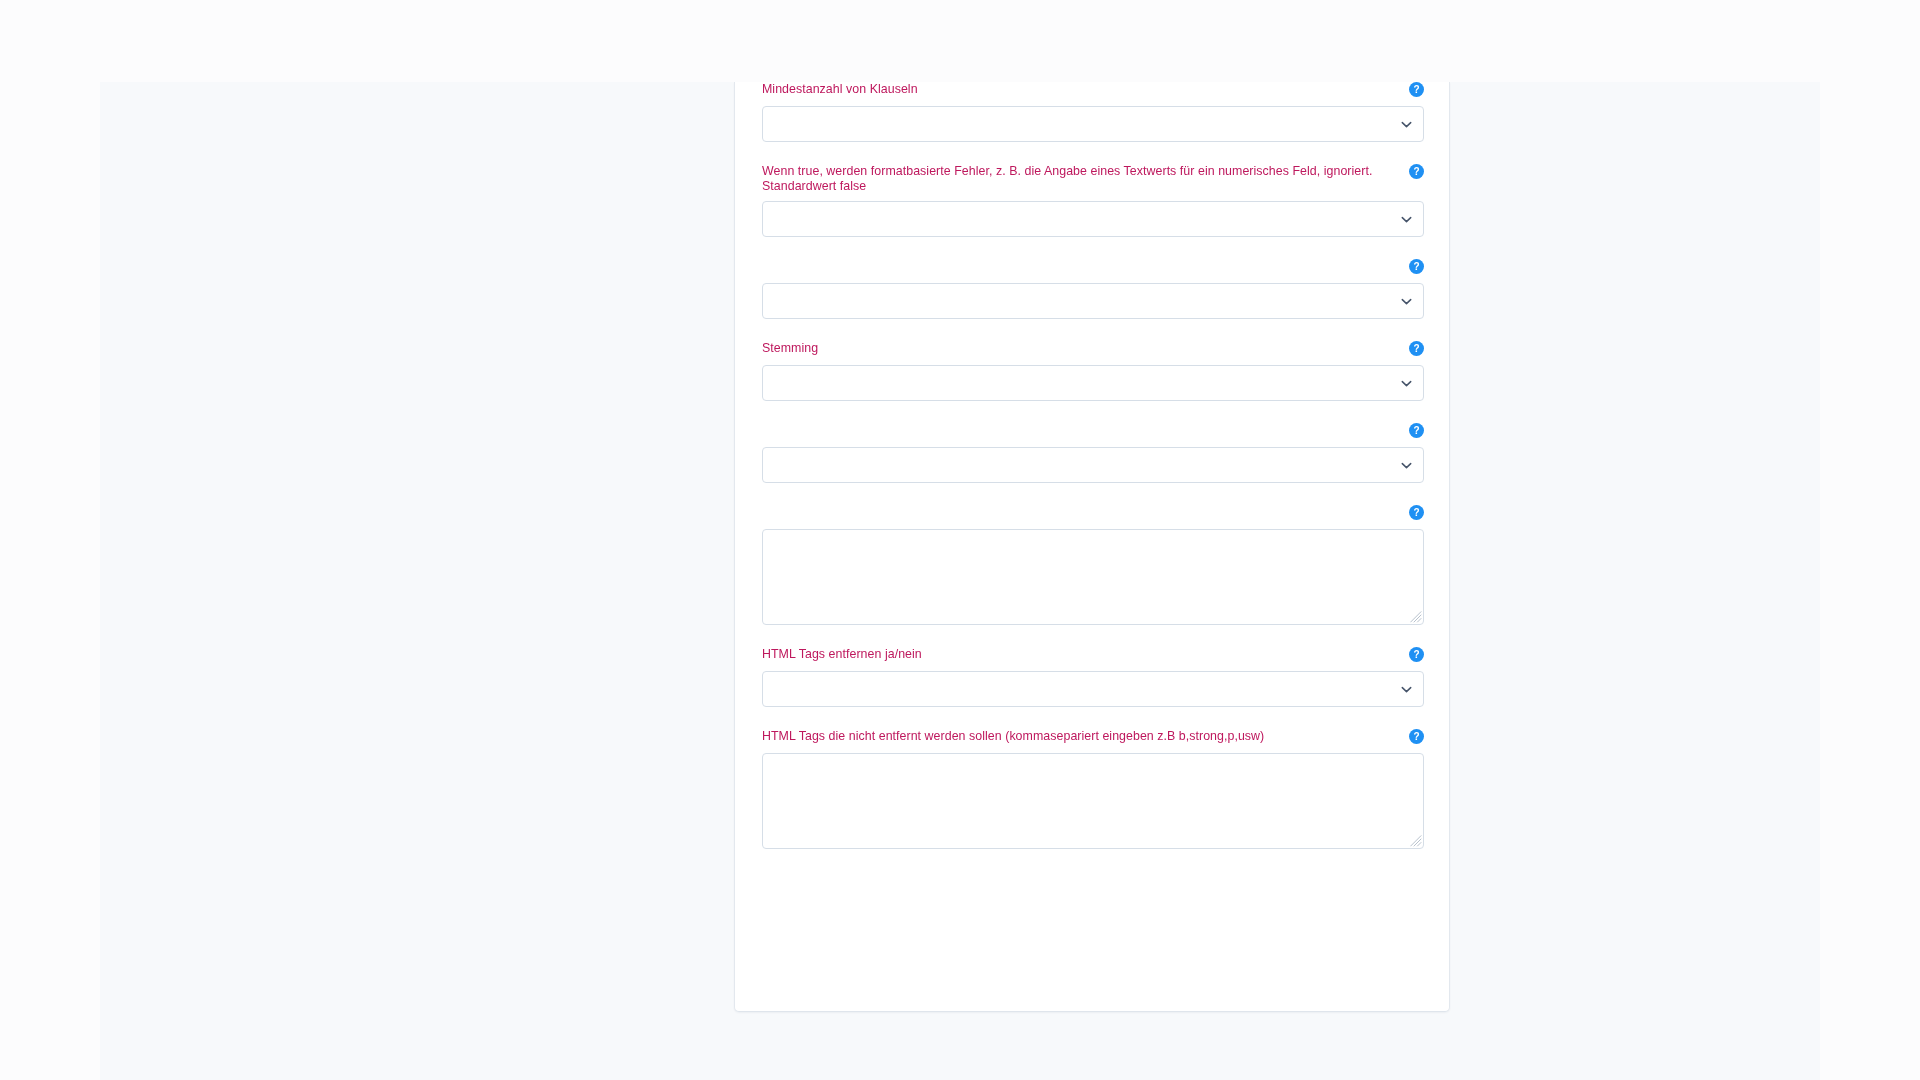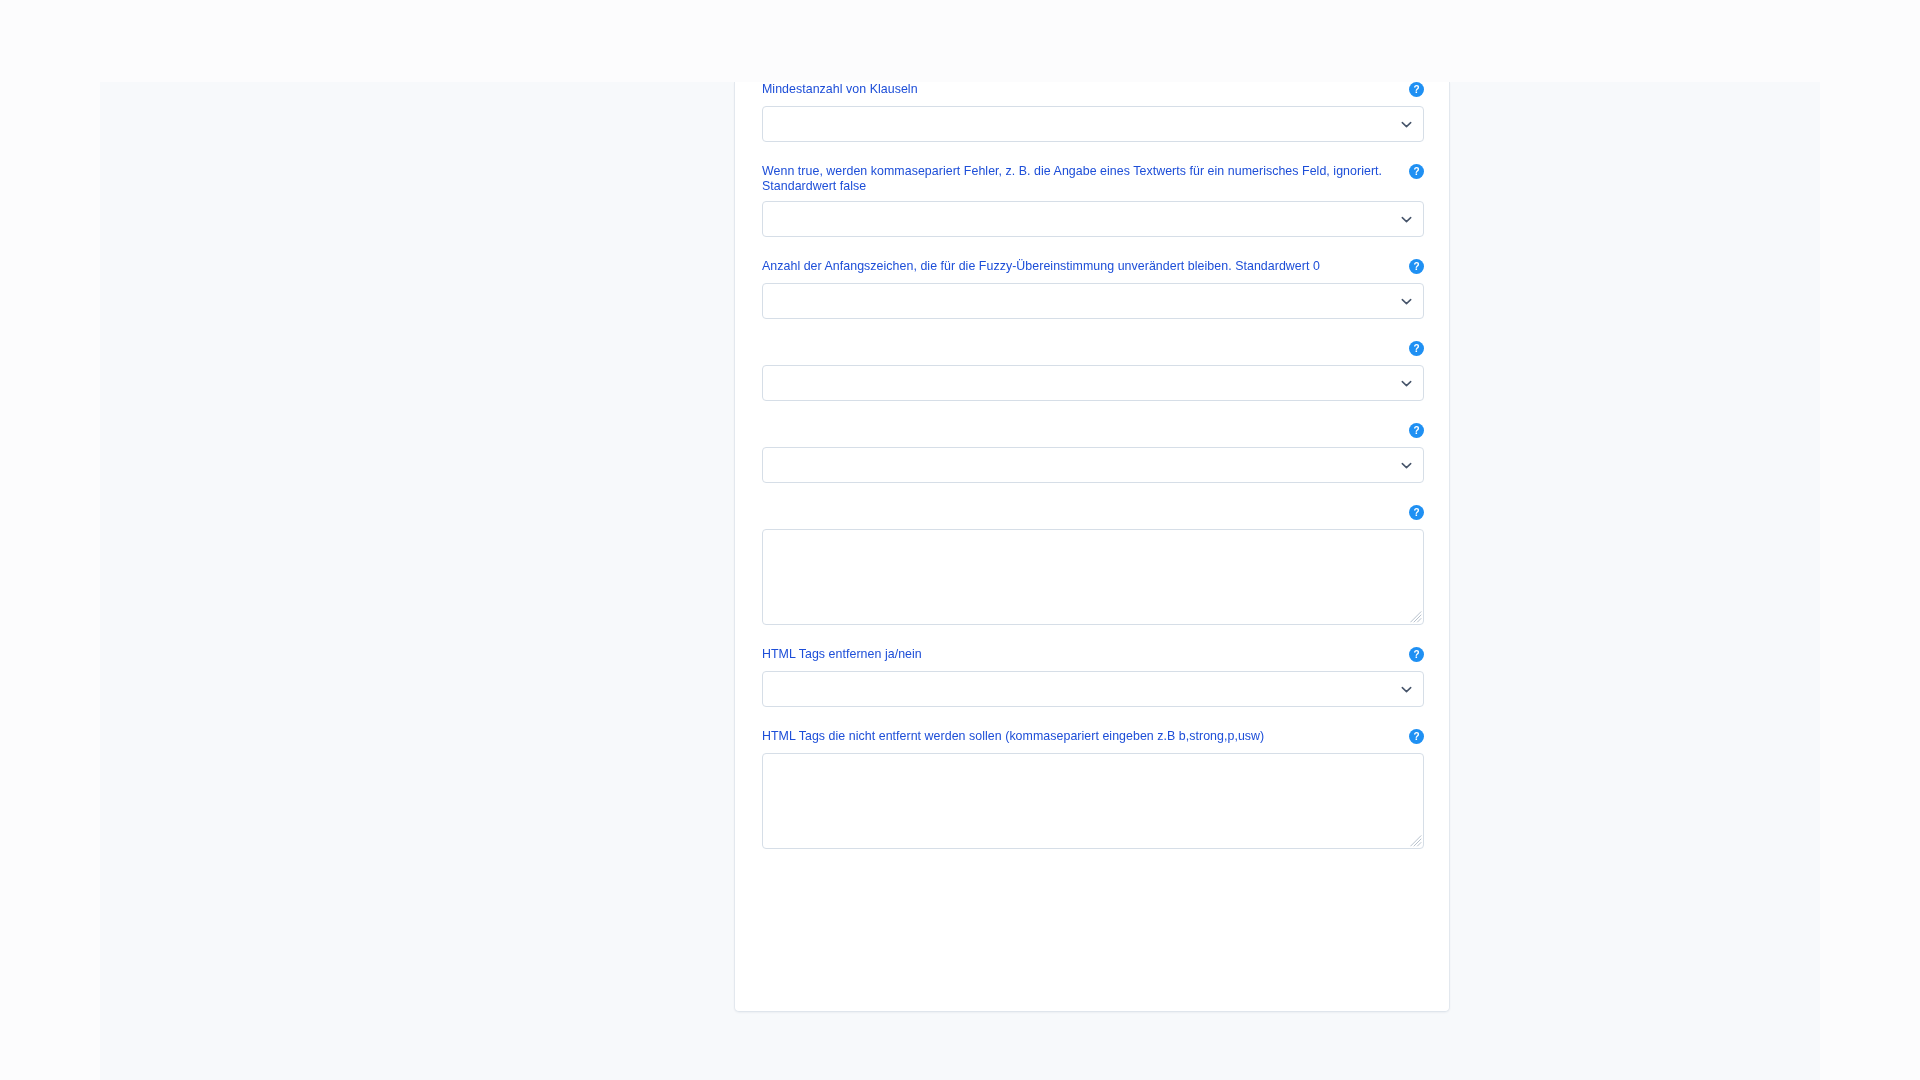--- a/index.html
+++ b/index.html
@@ -64,21 +64,21 @@
     position: relative;
     min-height: 17px;
     padding-right: 30px;
     box-sizing: border-box;
   }
 
   .field-label {
     display: block;
     font-size: 12.4px;
     line-height: 15px;
-    color: #1d4ed8;
+    color: #be185d;
     font-family: "Liberation Sans", sans-serif;
     letter-spacing: 0.05px;
     max-width: 640px;
     word-break: normal;
   }
 
   
   .help-icon {
     position: absolute;
     right: 0;
@@ -187,52 +187,52 @@
                 <span class="chevron">
                   <svg viewBox="0 0 11 11" xmlns="http://www.w3.org/2000/svg" aria-hidden="true">
                     <path d="M1.3 3.6 L5.5 7.6 L9.7 3.6" fill="none" stroke="#46546a" stroke-width="1.5" stroke-linecap="round" stroke-linejoin="round"></path>
                   </svg>
                 </span>
               </div>
             </div>
           </div>
           <div class="field">
             <div class="field-head">
-              <span class="field-label">Wenn true, werden kommasepariert Fehler, z. B. die Angabe eines Textwerts für ein numerisches Feld, ignoriert. Standardwert false</span>
-              <span class="help-icon">?</span>
-            </div>
-            <div class="control-wrap">
-              <div class="select-box">
-                <span class="select-value"></span>
-                <span class="chevron">
-                  <svg viewBox="0 0 11 11" xmlns="http://www.w3.org/2000/svg" aria-hidden="true">
-                    <path d="M1.3 3.6 L5.5 7.6 L9.7 3.6" fill="none" stroke="#46546a" stroke-width="1.5" stroke-linecap="round" stroke-linejoin="round"></path>
-                  </svg>
-                </span>
-              </div>
-            </div>
-          </div>
-          <div class="field">
-            <div class="field-head">
-              <span class="field-label">Anzahl der Anfangszeichen, die für die Fuzzy-Übereinstimmung unverändert bleiben. Standardwert 0</span>
-              <span class="help-icon">?</span>
-            </div>
-            <div class="control-wrap">
-              <div class="select-box">
-                <span class="select-value"></span>
-                <span class="chevron">
-                  <svg viewBox="0 0 11 11" xmlns="http://www.w3.org/2000/svg" aria-hidden="true">
-                    <path d="M1.3 3.6 L5.5 7.6 L9.7 3.6" fill="none" stroke="#46546a" stroke-width="1.5" stroke-linecap="round" stroke-linejoin="round"></path>
-                  </svg>
-                </span>
-              </div>
-            </div>
-          </div>
-          <div class="field">
-            <div class="field-head">
+              <span class="field-label">Wenn true, werden formatbasierte Fehler, z. B. die Angabe eines Textwerts für ein numerisches Feld, ignoriert. Standardwert false</span>
+              <span class="help-icon">?</span>
+            </div>
+            <div class="control-wrap">
+              <div class="select-box">
+                <span class="select-value"></span>
+                <span class="chevron">
+                  <svg viewBox="0 0 11 11" xmlns="http://www.w3.org/2000/svg" aria-hidden="true">
+                    <path d="M1.3 3.6 L5.5 7.6 L9.7 3.6" fill="none" stroke="#46546a" stroke-width="1.5" stroke-linecap="round" stroke-linejoin="round"></path>
+                  </svg>
+                </span>
+              </div>
+            </div>
+          </div>
+          <div class="field">
+            <div class="field-head">
+              <span class="help-icon">?</span>
+            </div>
+            <div class="control-wrap">
+              <div class="select-box">
+                <span class="select-value"></span>
+                <span class="chevron">
+                  <svg viewBox="0 0 11 11" xmlns="http://www.w3.org/2000/svg" aria-hidden="true">
+                    <path d="M1.3 3.6 L5.5 7.6 L9.7 3.6" fill="none" stroke="#46546a" stroke-width="1.5" stroke-linecap="round" stroke-linejoin="round"></path>
+                  </svg>
+                </span>
+              </div>
+            </div>
+          </div>
+          <div class="field">
+            <div class="field-head">
+              <span class="field-label">Stemming</span>
               <span class="help-icon">?</span>
             </div>
             <div class="control-wrap">
               <div class="select-box">
                 <span class="select-value"></span>
                 <span class="chevron">
                   <svg viewBox="0 0 11 11" xmlns="http://www.w3.org/2000/svg" aria-hidden="true">
                     <path d="M1.3 3.6 L5.5 7.6 L9.7 3.6" fill="none" stroke="#46546a" stroke-width="1.5" stroke-linecap="round" stroke-linejoin="round"></path>
                   </svg>
                 </span>

